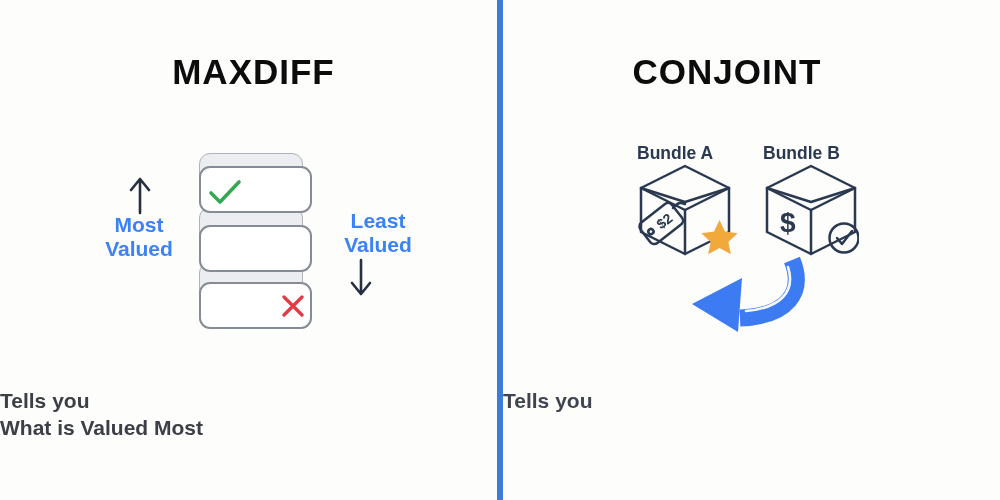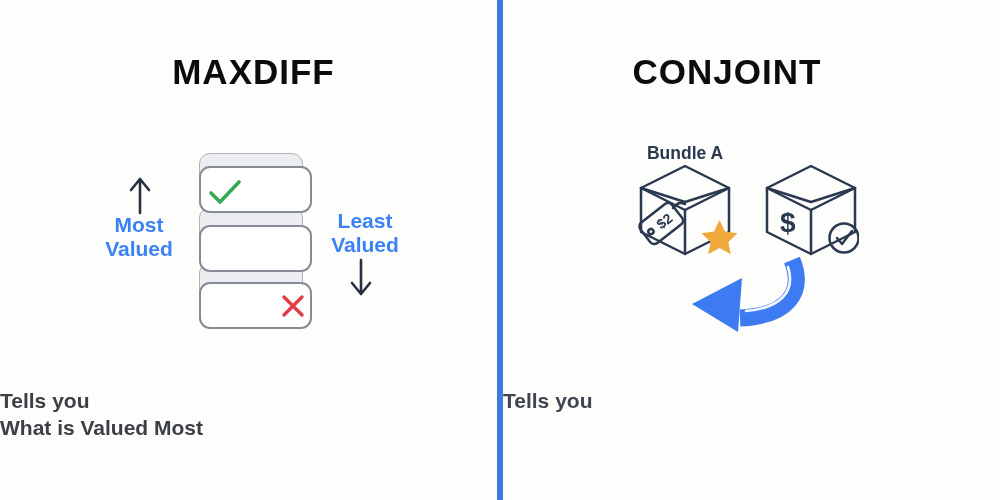--- a/index.html
+++ b/index.html
@@ -66,21 +66,20 @@
     text-align: left;
     font-size: 21px;
     font-weight: 700;
     line-height: 27px;
     color: #3c4046;
   }
   
   .bundle-label {
     position: absolute;
     width: 96px;
-    text-align: center;
     font-size: 17.5px;
     font-weight: 700;
     color: #2b3950;
   }
   .navy-stroke { stroke: var(--navy, #2b3950); fill: none; stroke-width: 2.5; stroke-linejoin: round; stroke-linecap: round; }
   .tag-text { font-family: "Liberation Sans", sans-serif; font-weight: bold; fill: var(--navy, #2b3950); }
 </style>
 </head>
 <body>
 
@@ -111,21 +110,21 @@
     </div>
 
     <svg class="icon-abs" style="left:127px; top:175px;" width="26" height="40" viewBox="0 0 26 40">
       <path d="M13,38 L13,5 M4,15 L13,4 L22,15" fill="none" stroke="#27303f" stroke-width="2.6" stroke-linecap="round" stroke-linejoin="round"></path>
     </svg>
     <div class="side-label" style="left:95px; top:213px;">
       <div>Most</div>
       <div>Valued</div>
     </div>
 
-    <div class="side-label" style="left:321px; top:209px;">
+    <div class="side-label" style="left:334px; top:209px;">
       <div>Least</div>
       <div>Valued</div>
     </div>
     <svg class="icon-abs" style="left:348px; top:258px;" width="26" height="40" viewBox="0 0 26 40">
       <path d="M13,2 L13,35 M4,25 L13,36 L22,25" fill="none" stroke="#27303f" stroke-width="2.6" stroke-linecap="round" stroke-linejoin="round"></path>
     </svg>
 
     <div class="caption" style="top:387px;">
       <div>Tells you</div>
       <div>What is Valued Most</div>
@@ -150,20 +149,21 @@
         <rect x="4" y="50" width="40" height="26" rx="5" fill="#ffffff" class="navy-stroke"></rect>
         <circle cx="11" cy="63" r="2.6" fill="#ffffff" class="navy-stroke" stroke-width="2"></circle>
         <text class="tag-text" x="28" y="68" font-size="14" text-anchor="middle">$2</text>
       </g>
     </g>
   </svg>
   <svg class="icon-abs" style="left:701px; top:219px;" width="37" height="37" viewBox="0 0 36 36">
     <polygon points="18,1 23.3,12.2 35.6,13.8 26.6,22.3 29,34.4 18,28.3 7,34.4 9.4,22.3 0.4,13.8 12.7,12.2" style="fill:var(--star-yellow,#f2a93c)"></polygon>
   </svg>
 
+  <div class="bundle-label" style="left:763px; top:143px;">Bundle B</div>
   <svg class="icon-abs" style="left:763px; top:162px;" width="96" height="96" viewBox="0 0 96 96">
     <path class="navy-stroke" d="M48,4 L92,26 L48,48 L4,26 Z"></path>
     <path class="navy-stroke" d="M4,26 L48,40 L92,26"></path>
     <path class="navy-stroke" d="M4,26 L4,70 L48,92 L92,70 L92,26"></path>
     <path class="navy-stroke" d="M48,48 L48,92"></path>
     <text class="tag-text" x="17" y="70" font-size="28">$</text>
     <g>
       <circle cx="81" cy="76" r="14.5" fill="#ffffff" class="navy-stroke"></circle>
       <path class="navy-stroke" d="M74,76 L79,82 L89,69"></path>
     </g>

